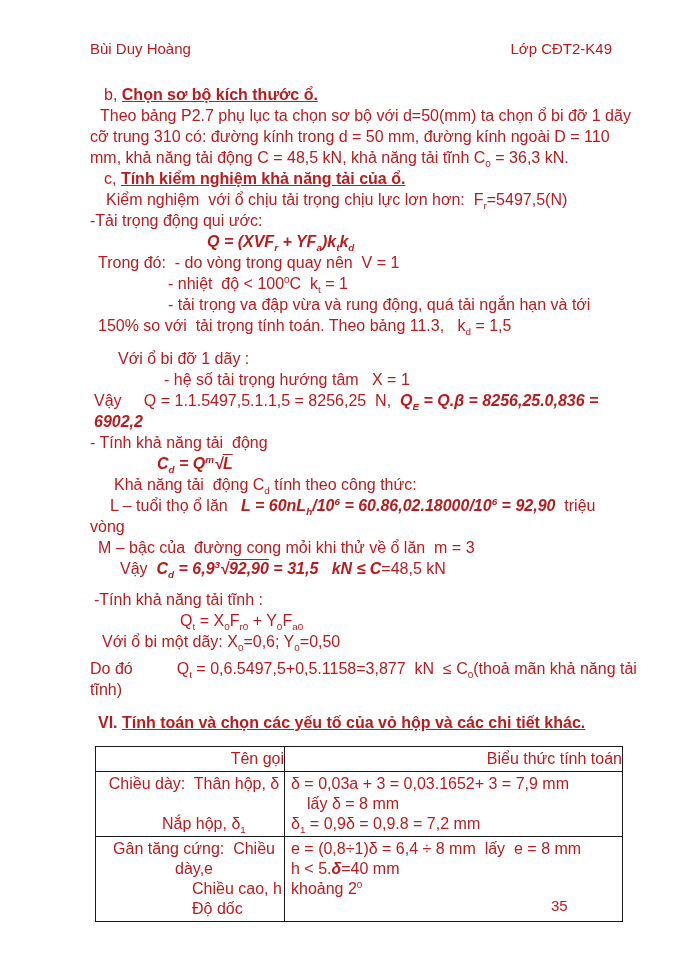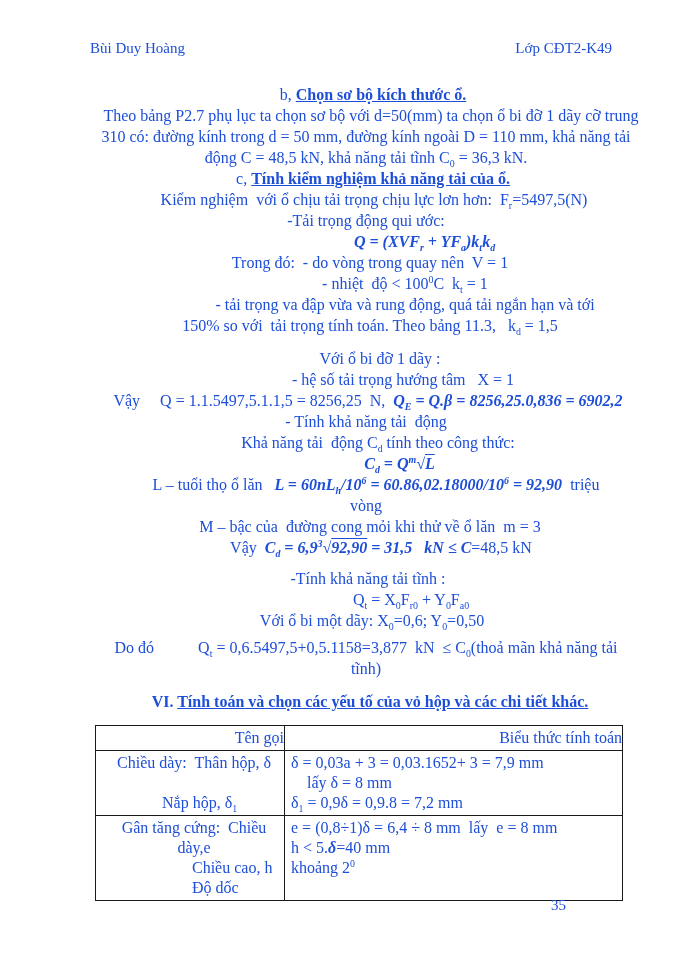--- a/index.html
+++ b/index.html
@@ -1,27 +1,27 @@
 <!DOCTYPE html>
 <html><head>
 <meta charset="utf-8">
 <style>
   * { margin:0; padding:0; box-sizing:border-box; }
   html,body { width:700px; height:960px; background:#ffffff; }
   .page {
     position:relative; width:700px; height:960px; background:#ffffff;
-    font-family:Liberation Serif, serif; color:#1d4ed8; font-size:16px;
+    font-family:Liberation Sans, sans-serif; color:#b91c1c; font-size:16px;
     overflow:hidden;
   }
   .header {
     display:flex; justify-content:space-between;
     padding:40px 88px 0 90px; font-size:15px;
   }
   .content { margin:27px 58px 0 90px; line-height:21px; }
-  .content .ln { white-space:pre-wrap;text-align:center; }
+  .content .ln { white-space:pre-wrap; }
   .b { font-weight:bold; }
   .u { text-decoration:underline; }
   .fm { font-weight:bold; font-style:italic; }
   sub { font-size:0.62em; line-height:0; }
   sup { font-size:0.62em; line-height:0; }
   .rad-val { text-decoration:overline; }
   
   .i4  { padding-left:4px; }
   .i8  { padding-left:8px; }
   .i12 { padding-left:12px; }
@@ -96,23 +96,23 @@
 
     <div class="ln i28 gap12">Với ổ bi đỡ 1 dãy :</div>
 
     <div class="ln i74">- hệ số tải trọng hướng tâm   X = 1</div>
 
 
     <div class="ln i4"><span>Vậy     Q = 1.1.5497,5.1.1,5 = 8256,25  N,  </span><span class="fm"><span>Q</span><sub>E</sub><span> = Q.β = 8256,25.0,836 = 6902,2</span></span></div>
 
     <div class="ln">- Tính khả năng tải  động</div>
 
+    <div class="ln i67 fm"><span>C</span><sub>d</sub><span> = Q</span><sup>m</sup><span>√</span><span class="rad-val">L</span></div>
+
     <div class="ln i24"><span>Khả năng tải  động C</span><sub>d</sub><span> tính theo công thức:</span></div>
-
-    <div class="ln i67 fm"><span>C</span><sub>d</sub><span> = Q</span><sup>m</sup><span>√</span><span class="rad-val">L</span></div>
 
     <div class="ln i20"><span>L – tuổi thọ ổ lăn   </span><span class="fm"><span>L = 60nL</span><sub>h</sub><span>/10</span><sup>6</sup><span> = 60.86,02.18000/10</span><sup>6</sup><span> = 92,90</span></span><span>  triệu</span></div>
 
     <div class="ln">vòng</div>
 
     <div class="ln i8">M – bậc của  đường cong mỏi khi thử về ổ lăn  m = 3</div>
 
     <div class="ln i30"><span>Vậy  </span><span class="fm"><span>C</span><sub>d</sub><span> = 6,9</span><sup>3</sup><span>√</span><span class="rad-val">92,90</span><span> = 31,5   kN ≤ C</span></span><span>=48,5 kN</span></div>
 
     <div class="ln i4 gap10">-Tính khả năng tải tĩnh :</div>

